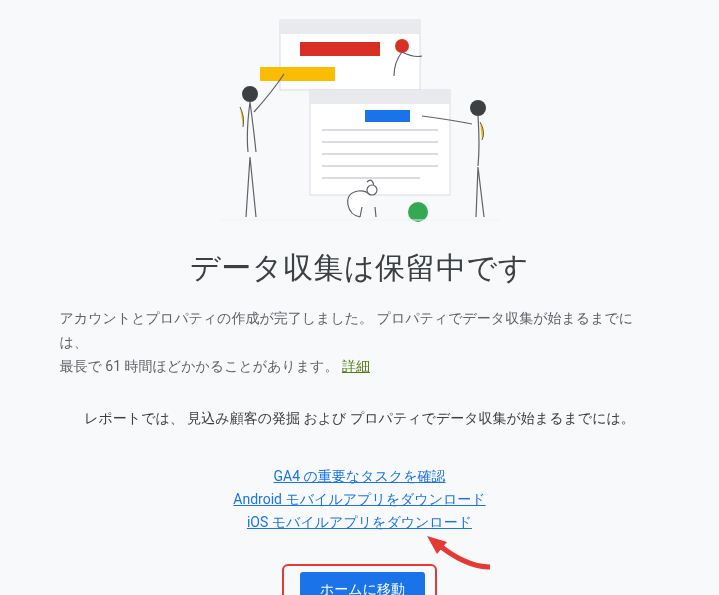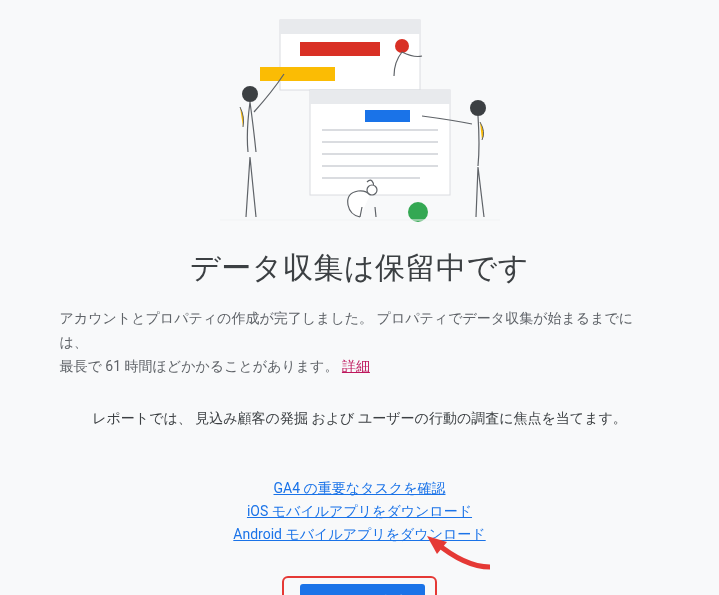--- a/index.html
+++ b/index.html
@@ -32,33 +32,33 @@
     letter-spacing: 0.5px;
   }
   .subtext {
     font-size: 14px;
     color: #5f6368;
     text-align: left;
     line-height: 1.7;
     max-width: 600px;
   }
   .subtext .link {
-    color: #be185d;
+    color: #4d7c0f;
     text-decoration: underline;
     cursor: pointer;
   }
   .report-text {
     margin-top: 24px;
     font-size: 14px;
     color: #3c4043;
     text-align: center;
   }
   .report-text b { font-weight: 400; }
   .links {
-    margin-top: 44px;
+    margin-top: 32px;
     display: flex;
     flex-direction: column;
     align-items: center;
     gap: 5px;
   }
   .links a {
     font-size: 14px;
     color: #1a73e8;
     text-decoration: underline;
     cursor: pointer;
@@ -148,27 +148,27 @@
 
   <div class="subtext">
     <span>アカウントとプロパティの作成が完了しました。 プロパティでデータ収集が始まるまでには、</span><br>
     <span>最長で 61 時間ほどかかることがあります。 </span><span class="link">詳細</span>
   </div>
 
   <div class="report-text">
     <span>レポートでは、</span>
     <b>見込み顧客の発掘</b>
     <span> および </span>
-    <b>ユーザーの行動の調査に焦点を当てます。</b>
+    <b>プロパティでデータ収集が始まるまでには。</b>
   </div>
 
   <div class="links">
     <a>GA4 の重要なタスクを確認</a>
+    <a>Android モバイルアプリをダウンロード</a>
     <a>iOS モバイルアプリをダウンロード</a>
-    <a>Android モバイルアプリをダウンロード</a>
   </div>
 
   <div class="button-wrap">
     <button class="primary-btn">ホームに移動</button>
   </div>
 
 </div>
 
 <svg class="arrow-annot" viewBox="0 0 70 40">
   <path d="M65 35 Q40 35 10 10" stroke="#e53935" stroke-width="5" fill="none"></path>

